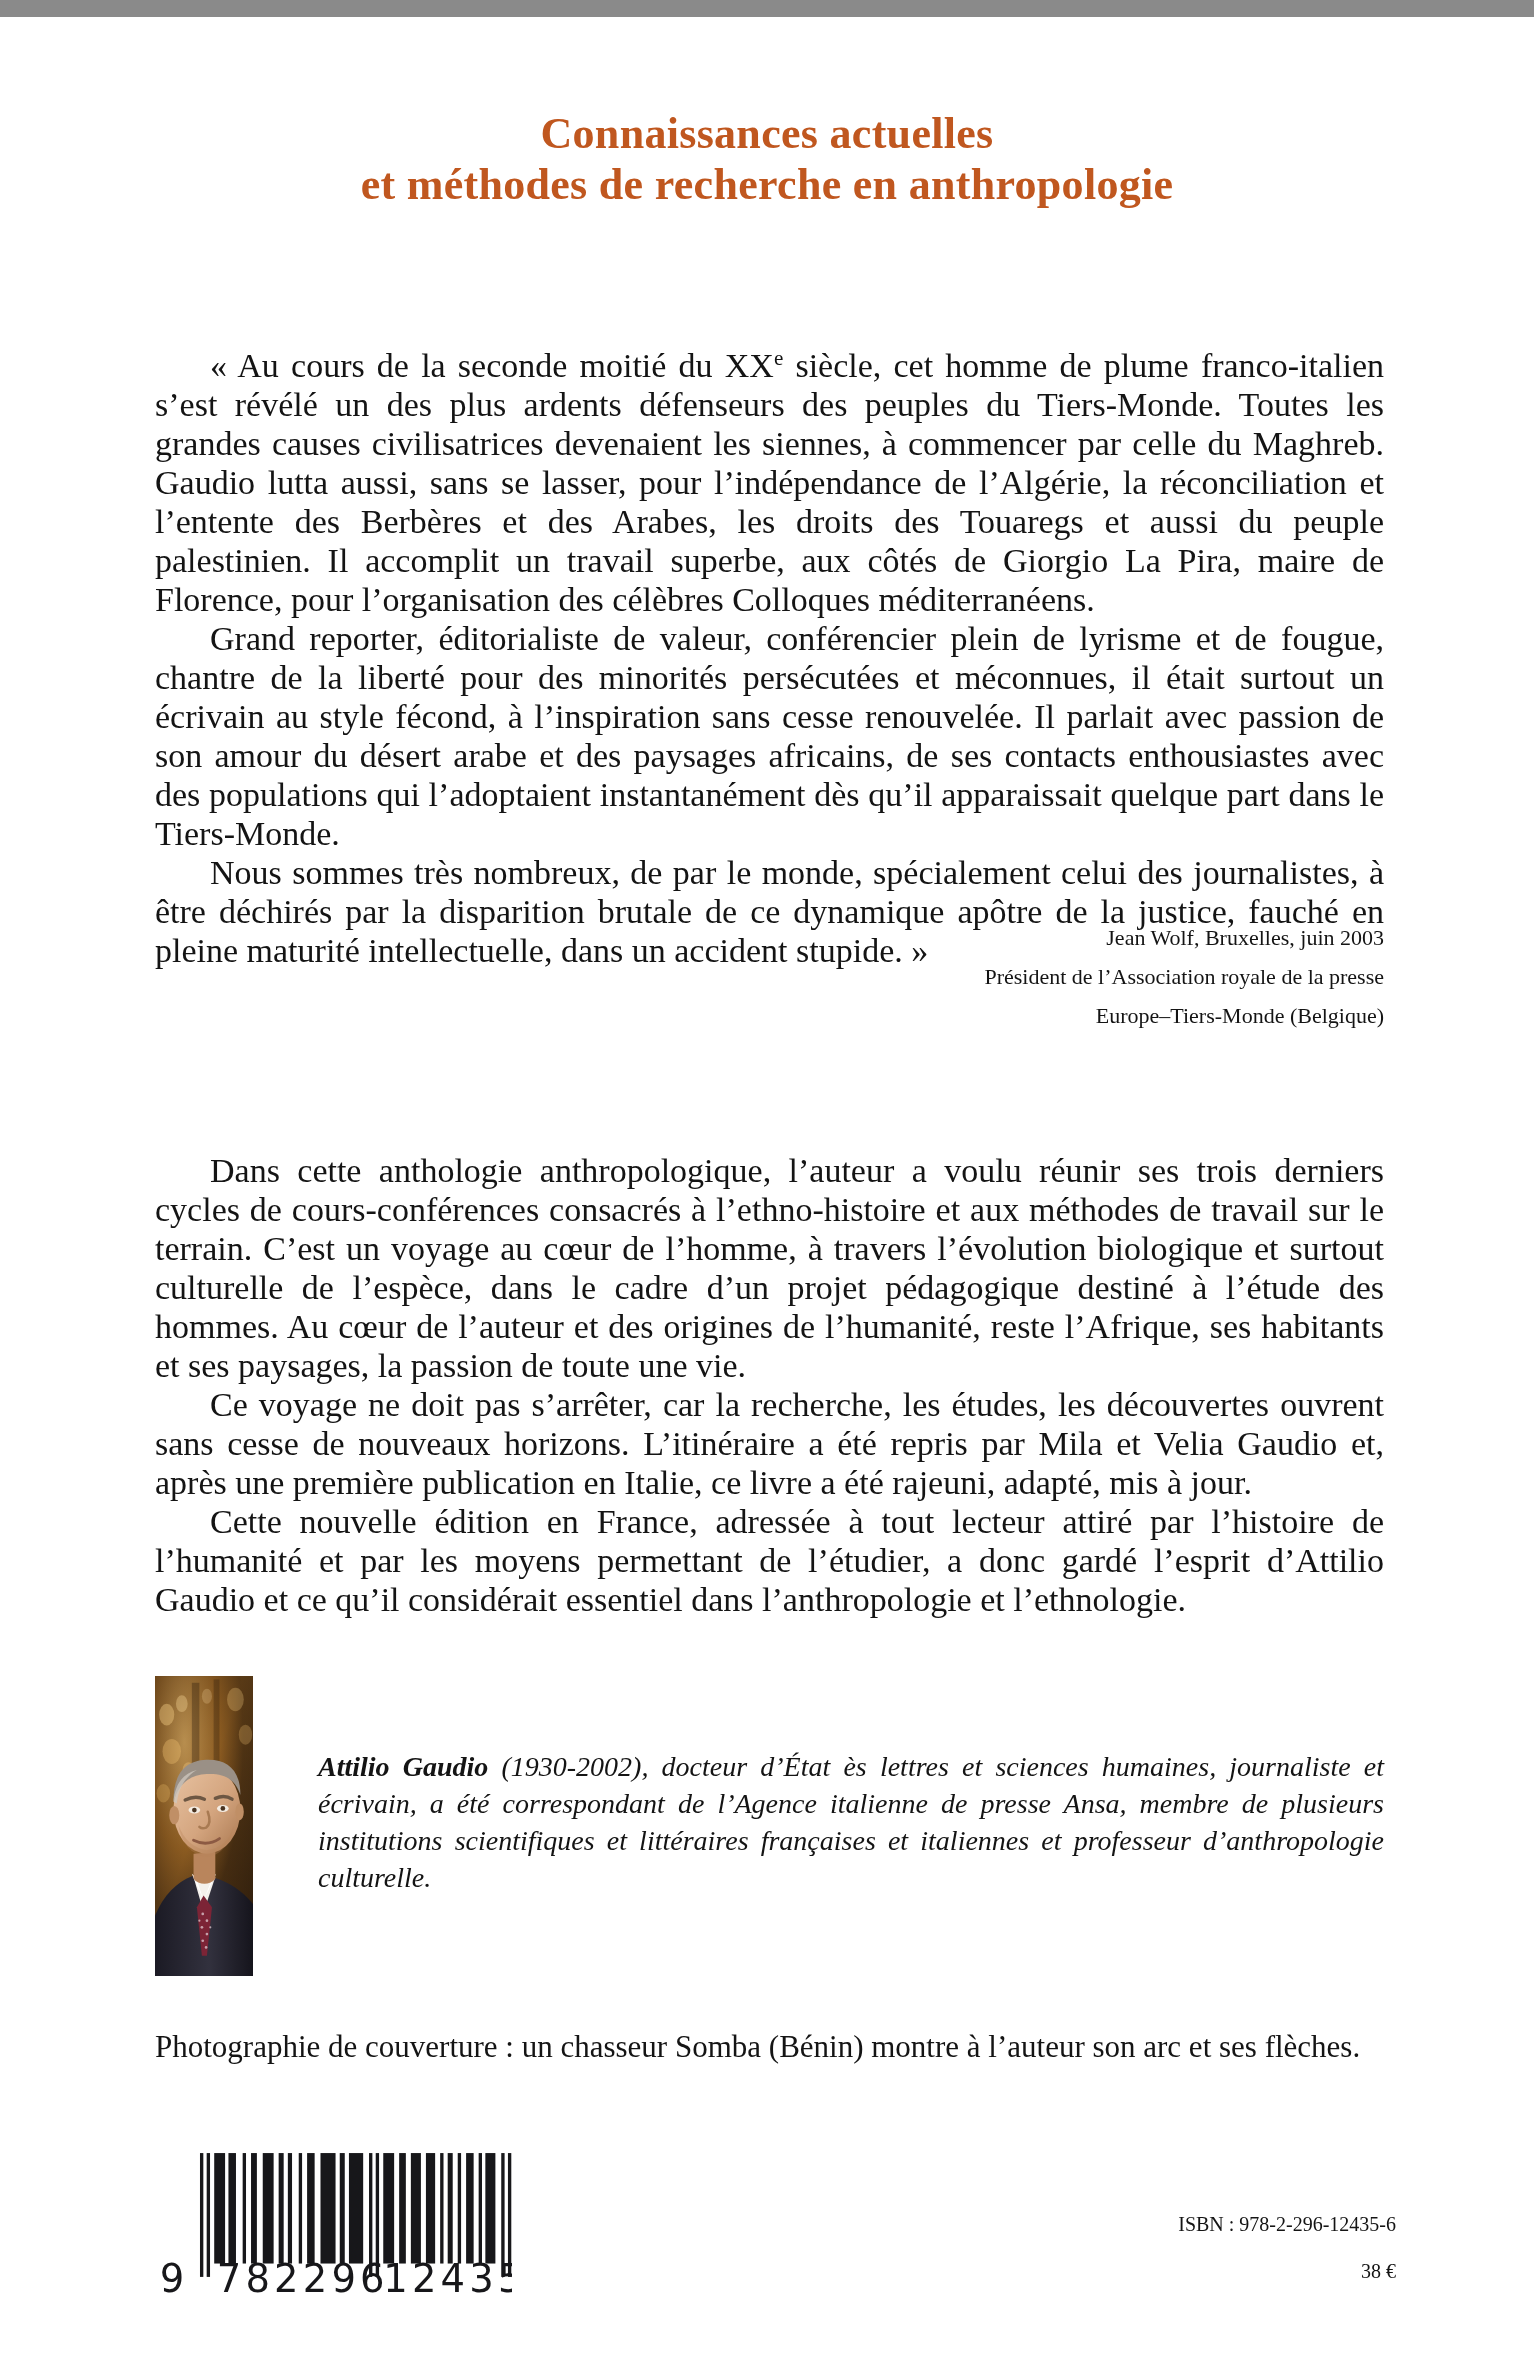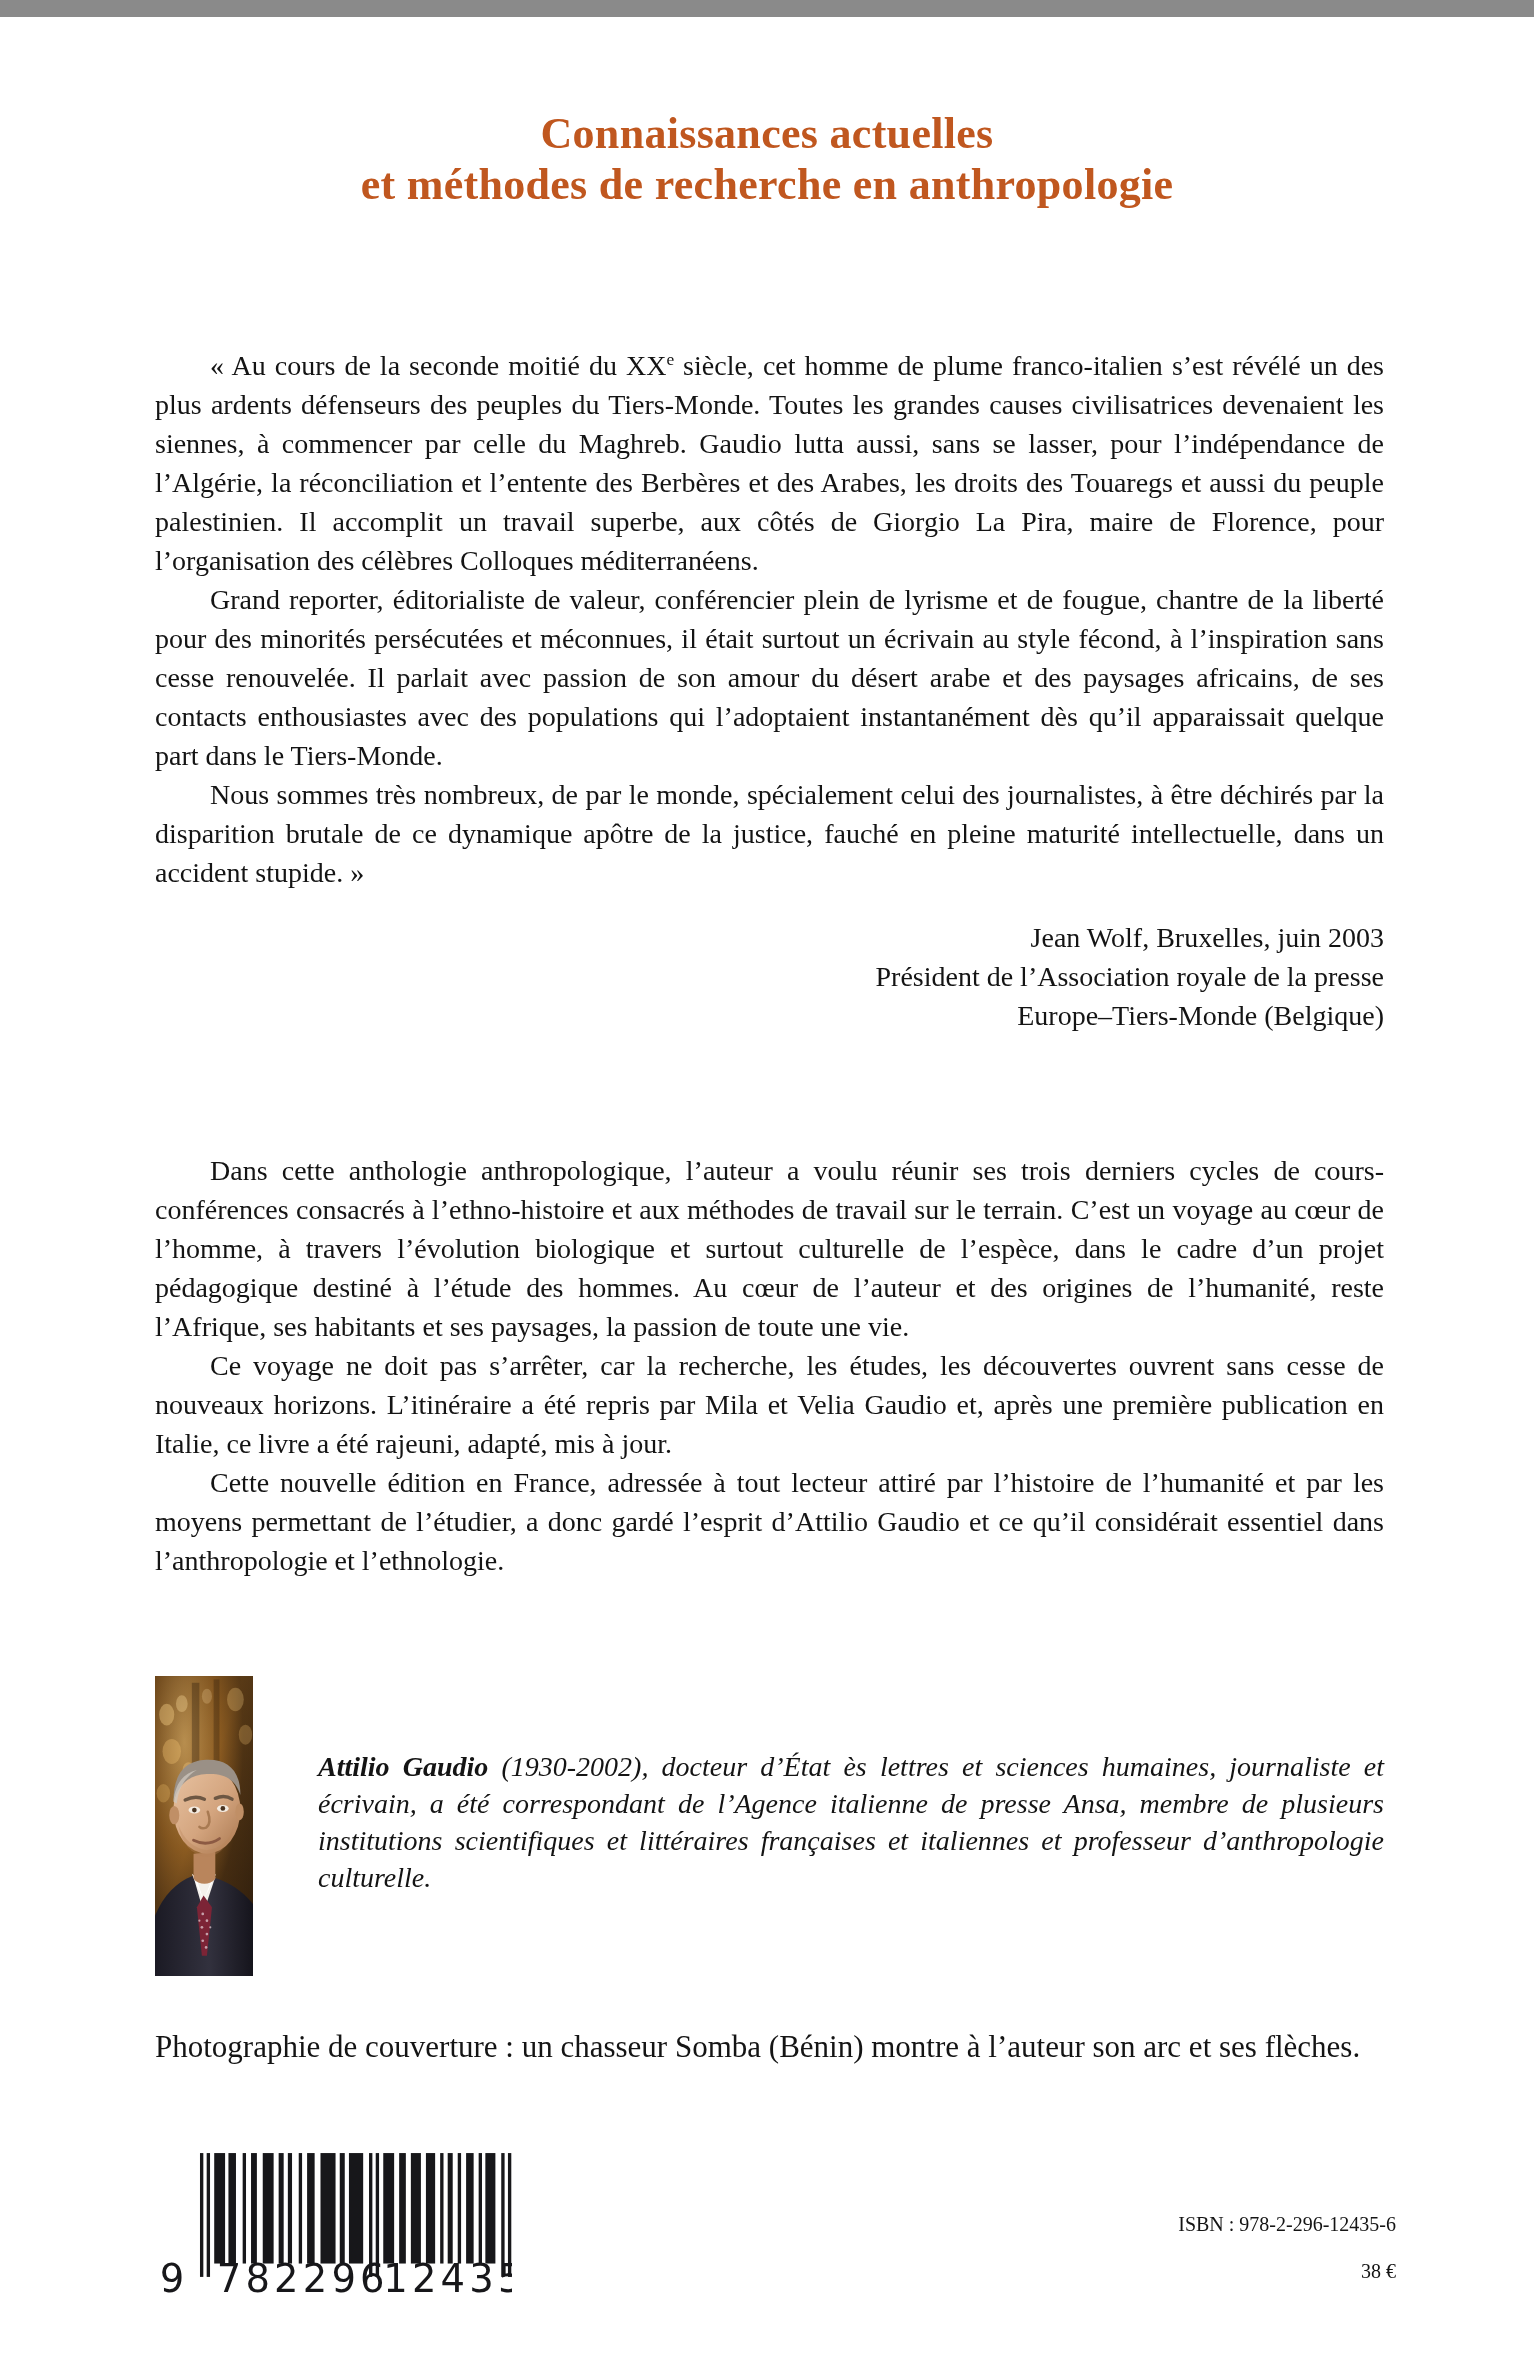--- a/index.html
+++ b/index.html
@@ -46,40 +46,40 @@
     width: 1229px;
   }
   .quote-block { top: 329px; }
   .syn-block   { top: 1134px; }
 
   p.para {
     margin: 0;
     text-align: justify;
     text-justify: inter-word;
     text-indent: 55px;
-    font-size: 28px;
+    font-size: 34px;
     line-height: 39px;
     font-family: "Liberation Serif", "DejaVu Serif", serif;
     hyphens: none;
   }
 
   sup.ord {
     font-size: 0.62em;
     vertical-align: super;
     line-height: 0;
   }
 
   
   .signature {
     position: absolute;
     left: 155px;
     width: 1229px;
     top: 901px;
     text-align: right;
-    font-size: 28px;
+    font-size: 22px;
     line-height: 39px;
   }
   .signature div { white-space: nowrap; }
 
   
   .bio {
     position: absolute;
     left: 155px;
     top: 1659px;
     width: 1229px;

